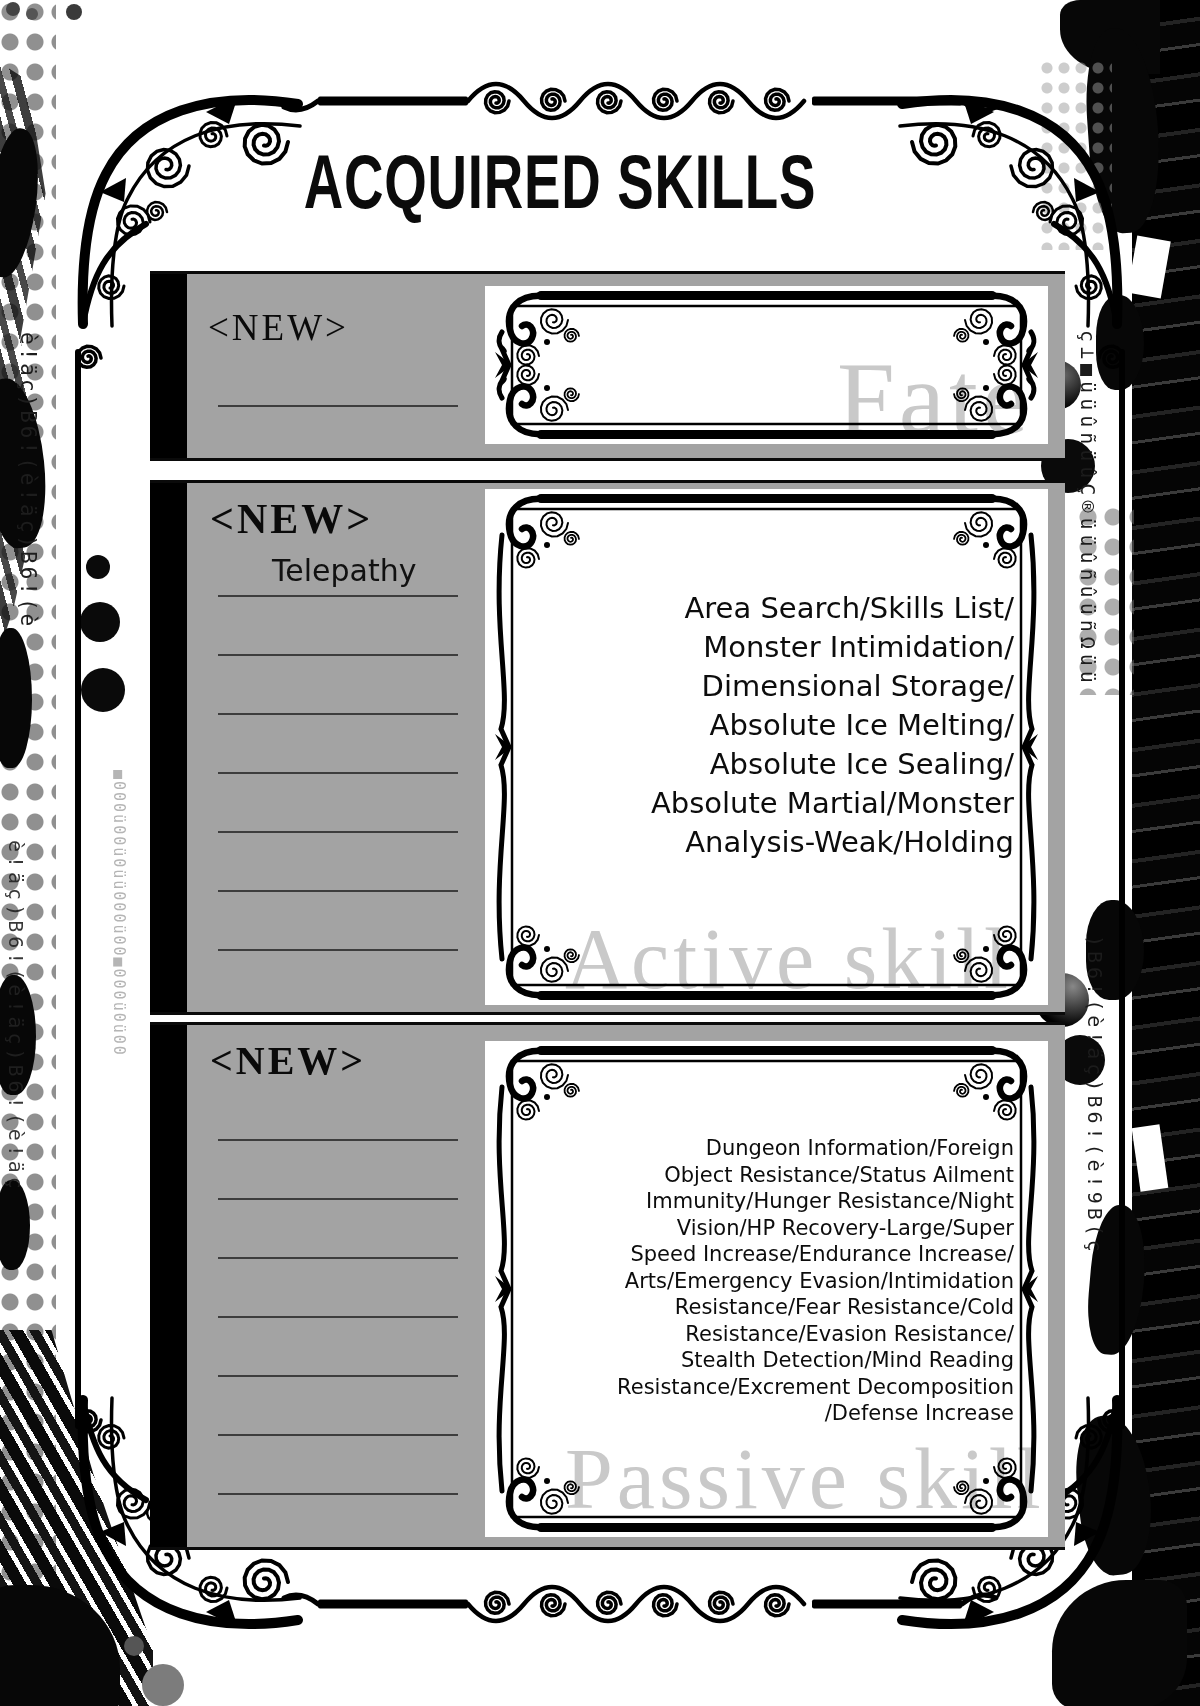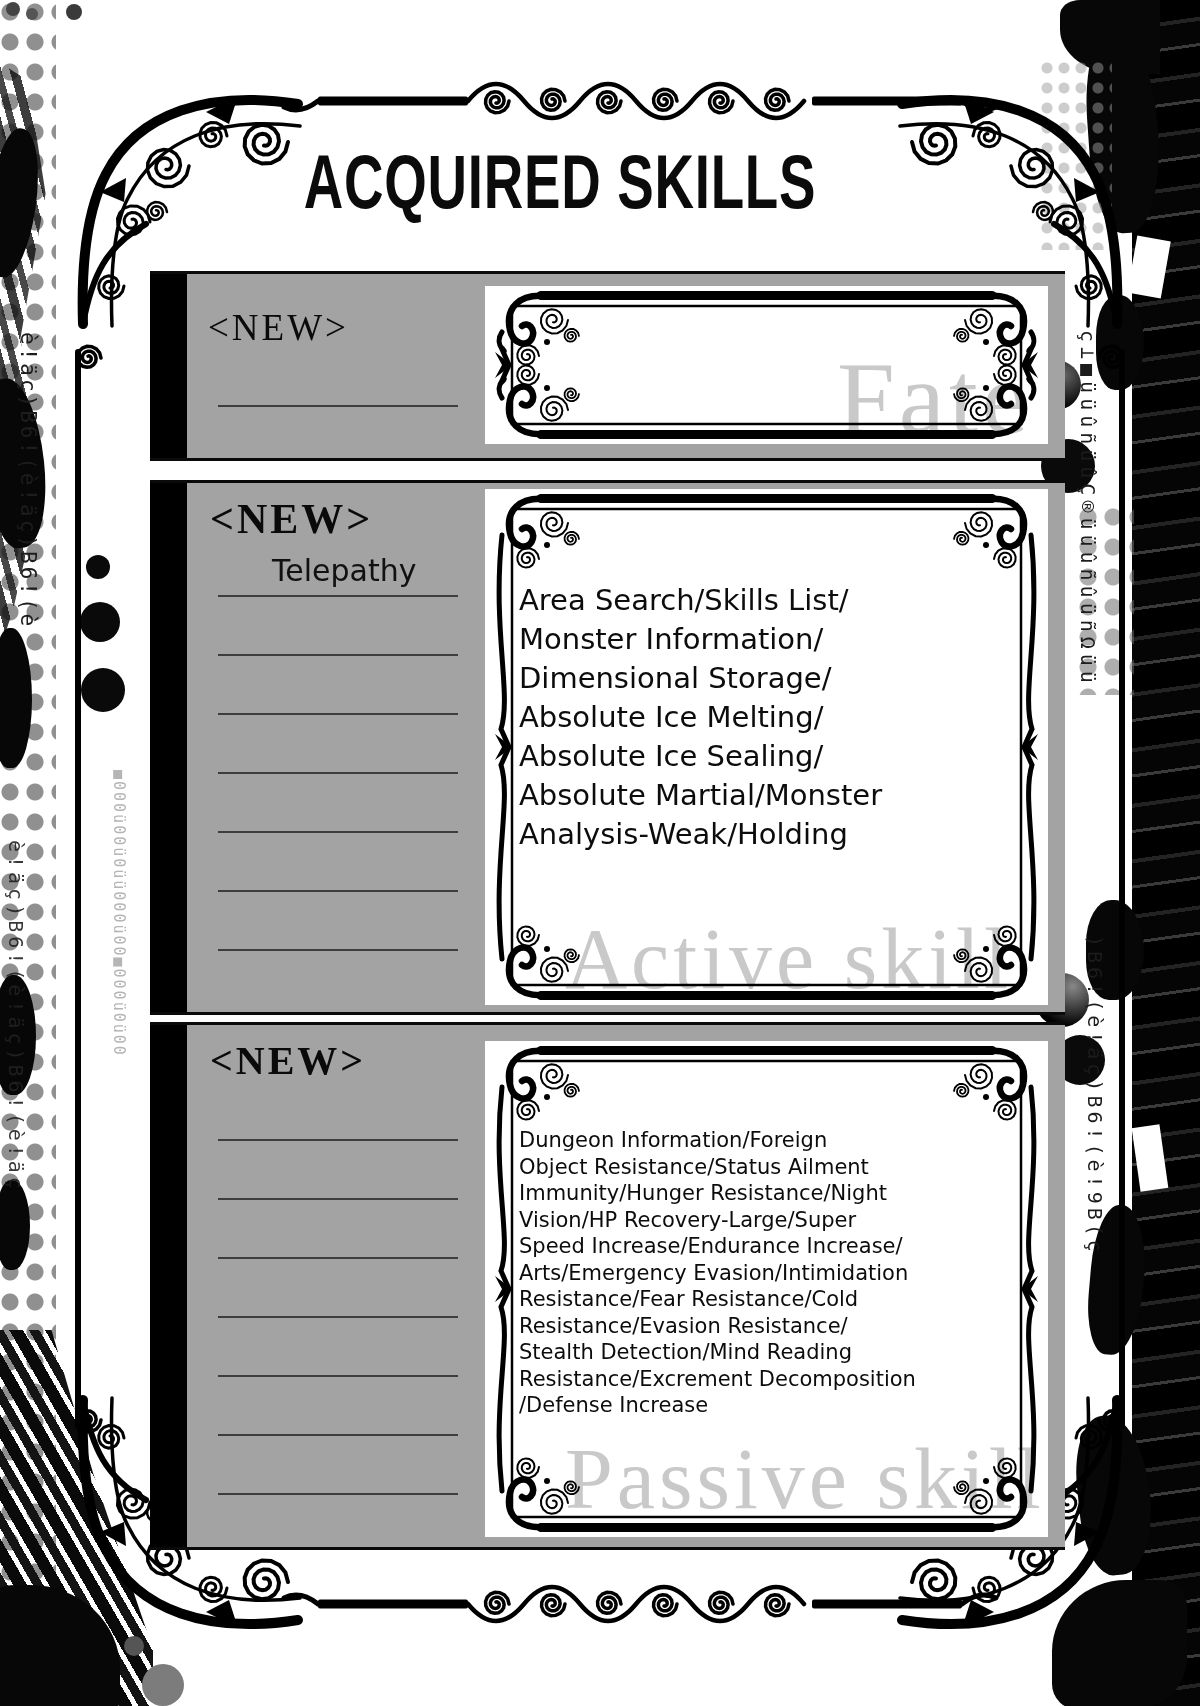--- a/index.html
+++ b/index.html
@@ -39,21 +39,21 @@
   
   .section{position:absolute;left:150px;width:915px;background:#a3a3a3;
       border-top:3px solid #0a0a0a;border-bottom:3px solid #0a0a0a;}
   .bar{position:absolute;left:0;top:0;bottom:0;width:37px;background:#000;}
   .new-label{position:absolute;font-family:"Liberation Serif","DejaVu Serif",serif;
       color:#0a0a0a;letter-spacing:3px;white-space:nowrap;}
   .skill-name{position:absolute;font-size:30px;color:#111;white-space:nowrap;margin-left:12px;}
   .rules{position:absolute;left:68px;width:240px;}
   .rule{height:0;border-top:2px solid #3d3d3d;margin-bottom:57px;}
   .ornate-box{position:absolute;background:#fff;overflow:hidden;}
-  .box-text{position:absolute;left:34px;right:34px;text-align:left;color:#0c0c0c;font-weight:500;}
+  .box-text{position:absolute;left:34px;right:34px;text-align:right;color:#0c0c0c;font-weight:500;margin-top:8px;}
   .watermark{position:absolute;font-family:"Liberation Serif","DejaVu Serif",serif;font-weight:400;
       color:#c9c9c9;white-space:nowrap;letter-spacing:4px;}
 </style>
 </head>
 <body>
 
 <div id="stage">
 
   <div class="ht" id="gr-left-strip" style="left:0;top:0;width:56px;height:1706px;"></div>
   <div id="gr-left-mid"></div>
@@ -248,21 +248,21 @@
         <div class="rule"></div>
         <div class="rule"></div>
         <div class="rule"></div>
         <div class="rule"></div>
         <div class="rule"></div>
       </div>
     <div class="ornate-box" style="left:335px;top:6px;width:563px;height:516px;">
       <div class="watermark" style="left:80px;top:420px;font-size:86px;">Active skill</div>
       <div class="box-text" style="top:92px;font-size:29px;line-height:39px;">
           <div>Area Search/Skills List/</div>
-          <div>Monster Information/</div>
+          <div>Monster Intimidation/</div>
           <div>Dimensional Storage/</div>
           <div>Absolute Ice Melting/</div>
           <div>Absolute Ice Sealing/</div>
           <div>Absolute Martial/Monster</div>
           <div>Analysis-Weak/Holding</div>
         </div>
     <svg width="563" height="516" viewBox="0 0 563 516" style="position:absolute;left:0;top:0;">
           <rect x="27" y="20" width="509" height="476" fill="none" stroke="#000" stroke-width="2.5"></rect>
           <path d="M56 9.5 H 507" fill="none" stroke="#000" stroke-width="9" stroke-linecap="round"></path>
           <path d="M56 506.5 H 507" fill="none" stroke="#000" stroke-width="9" stroke-linecap="round"></path>

